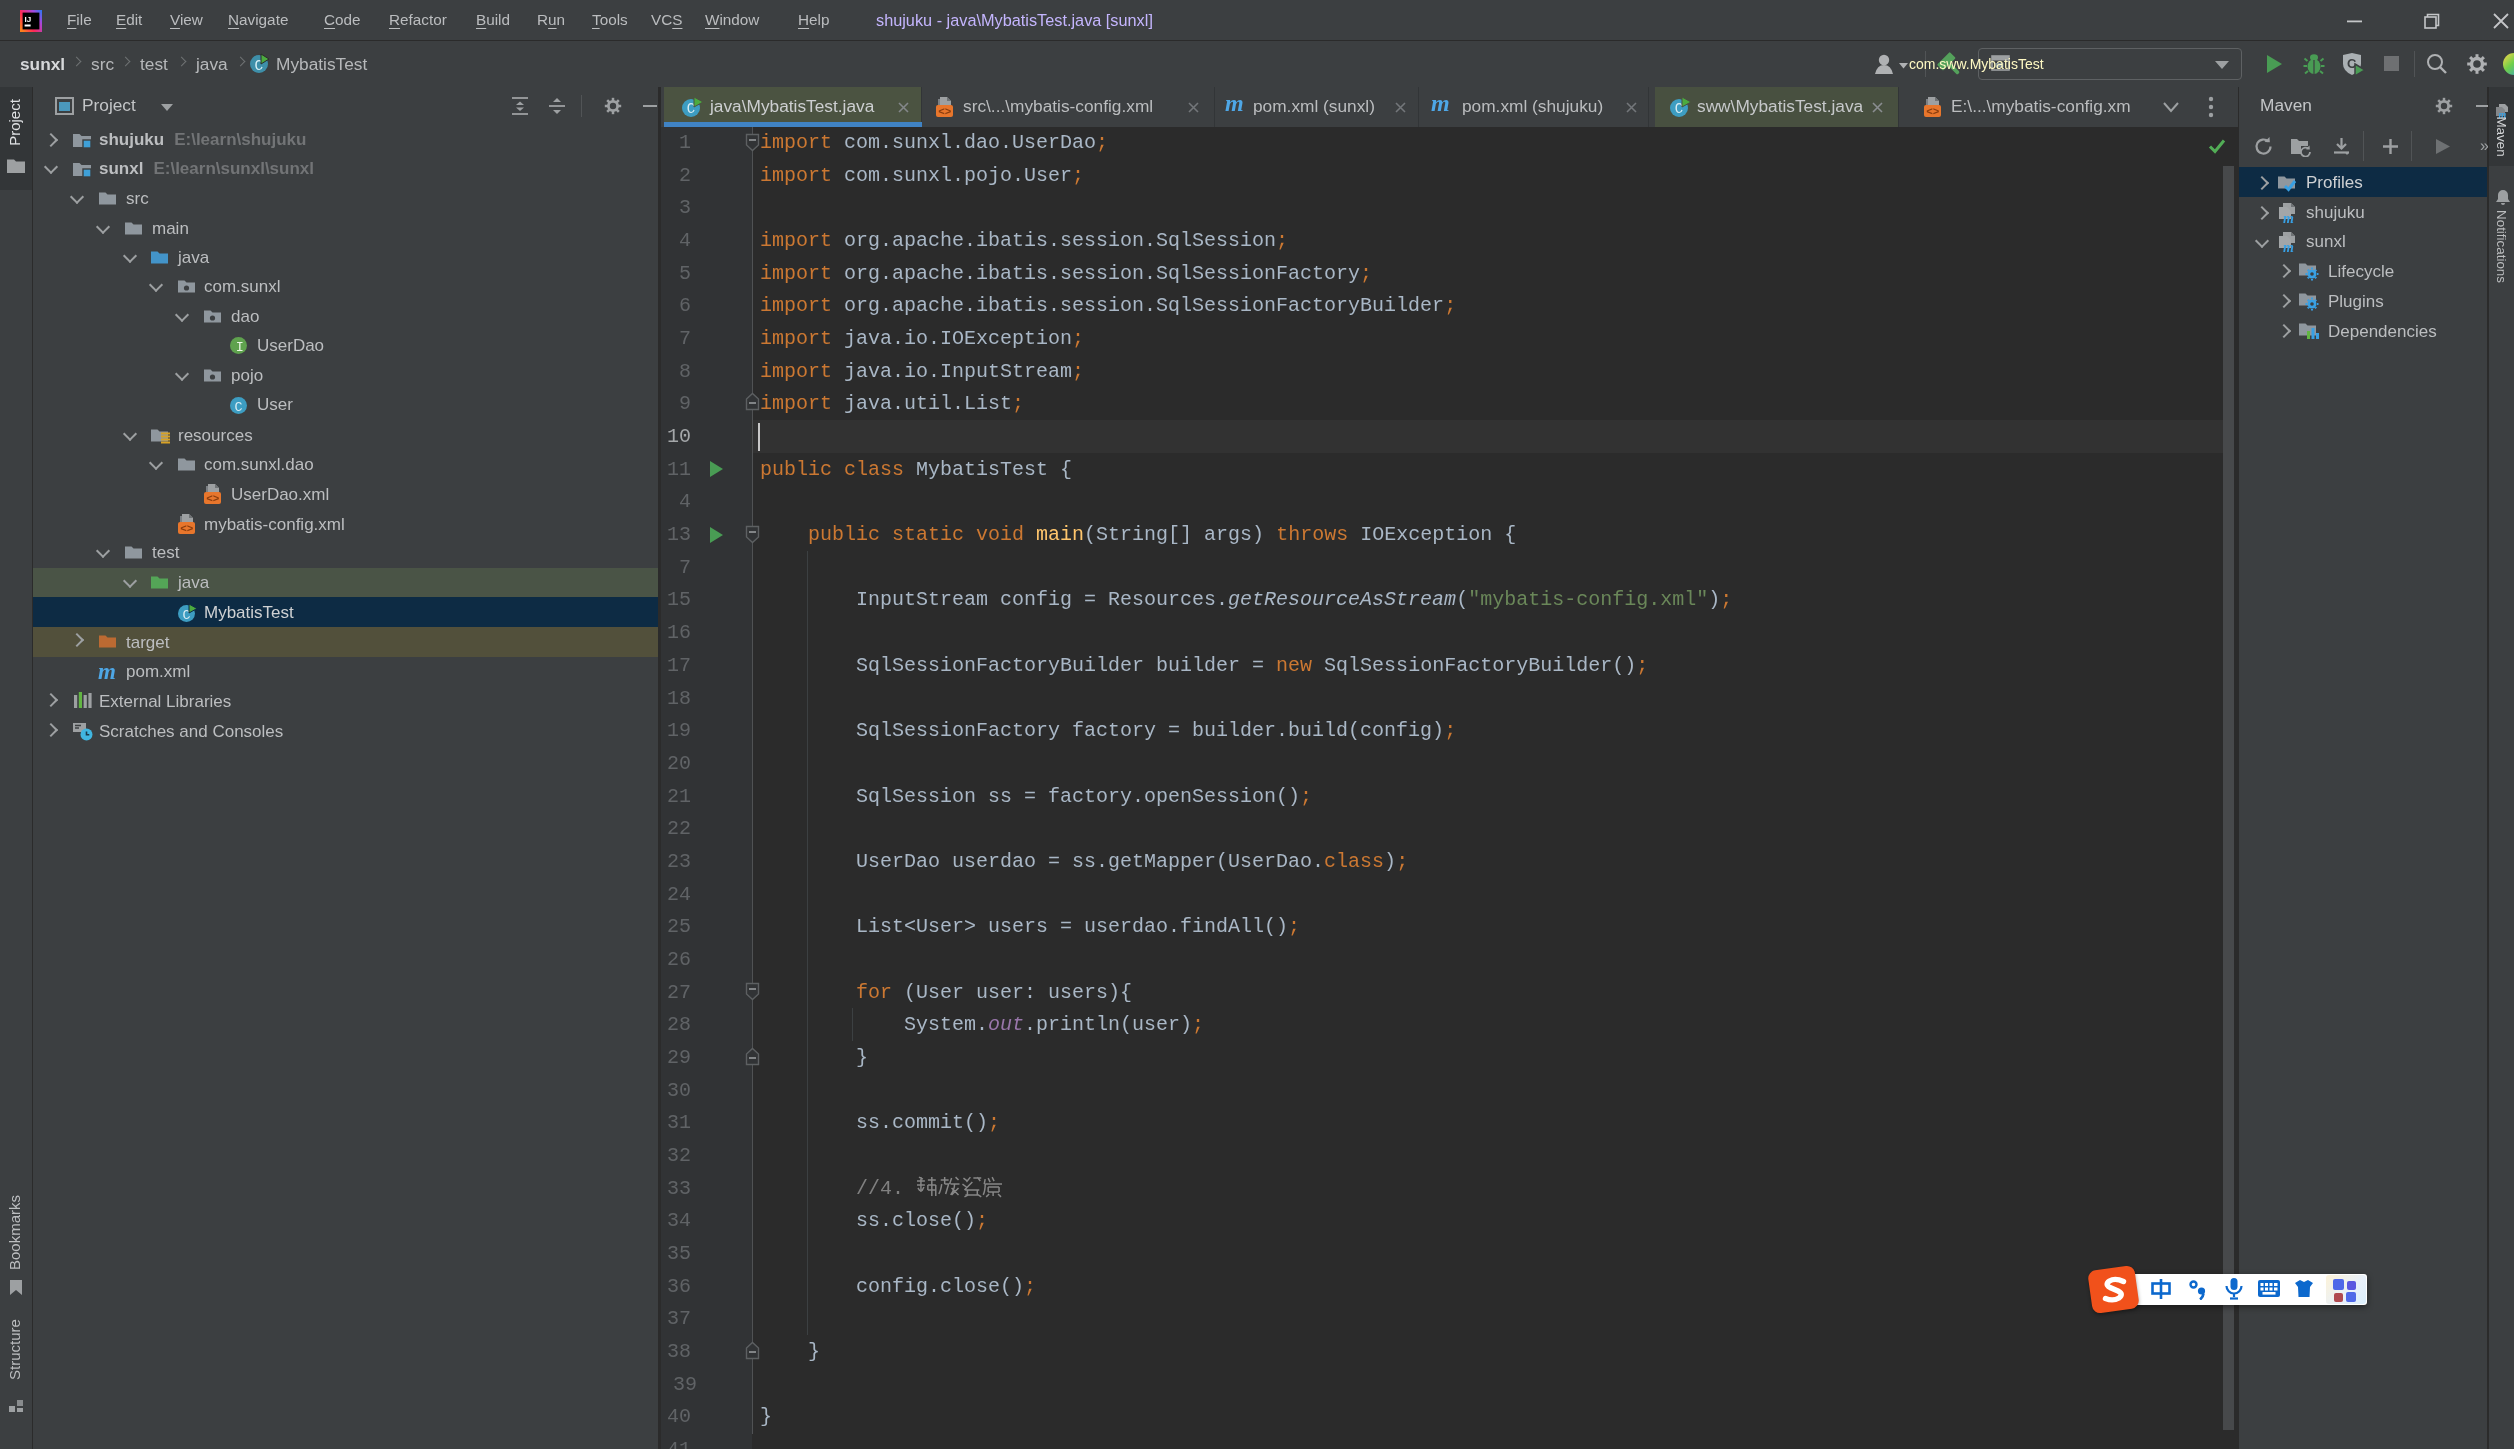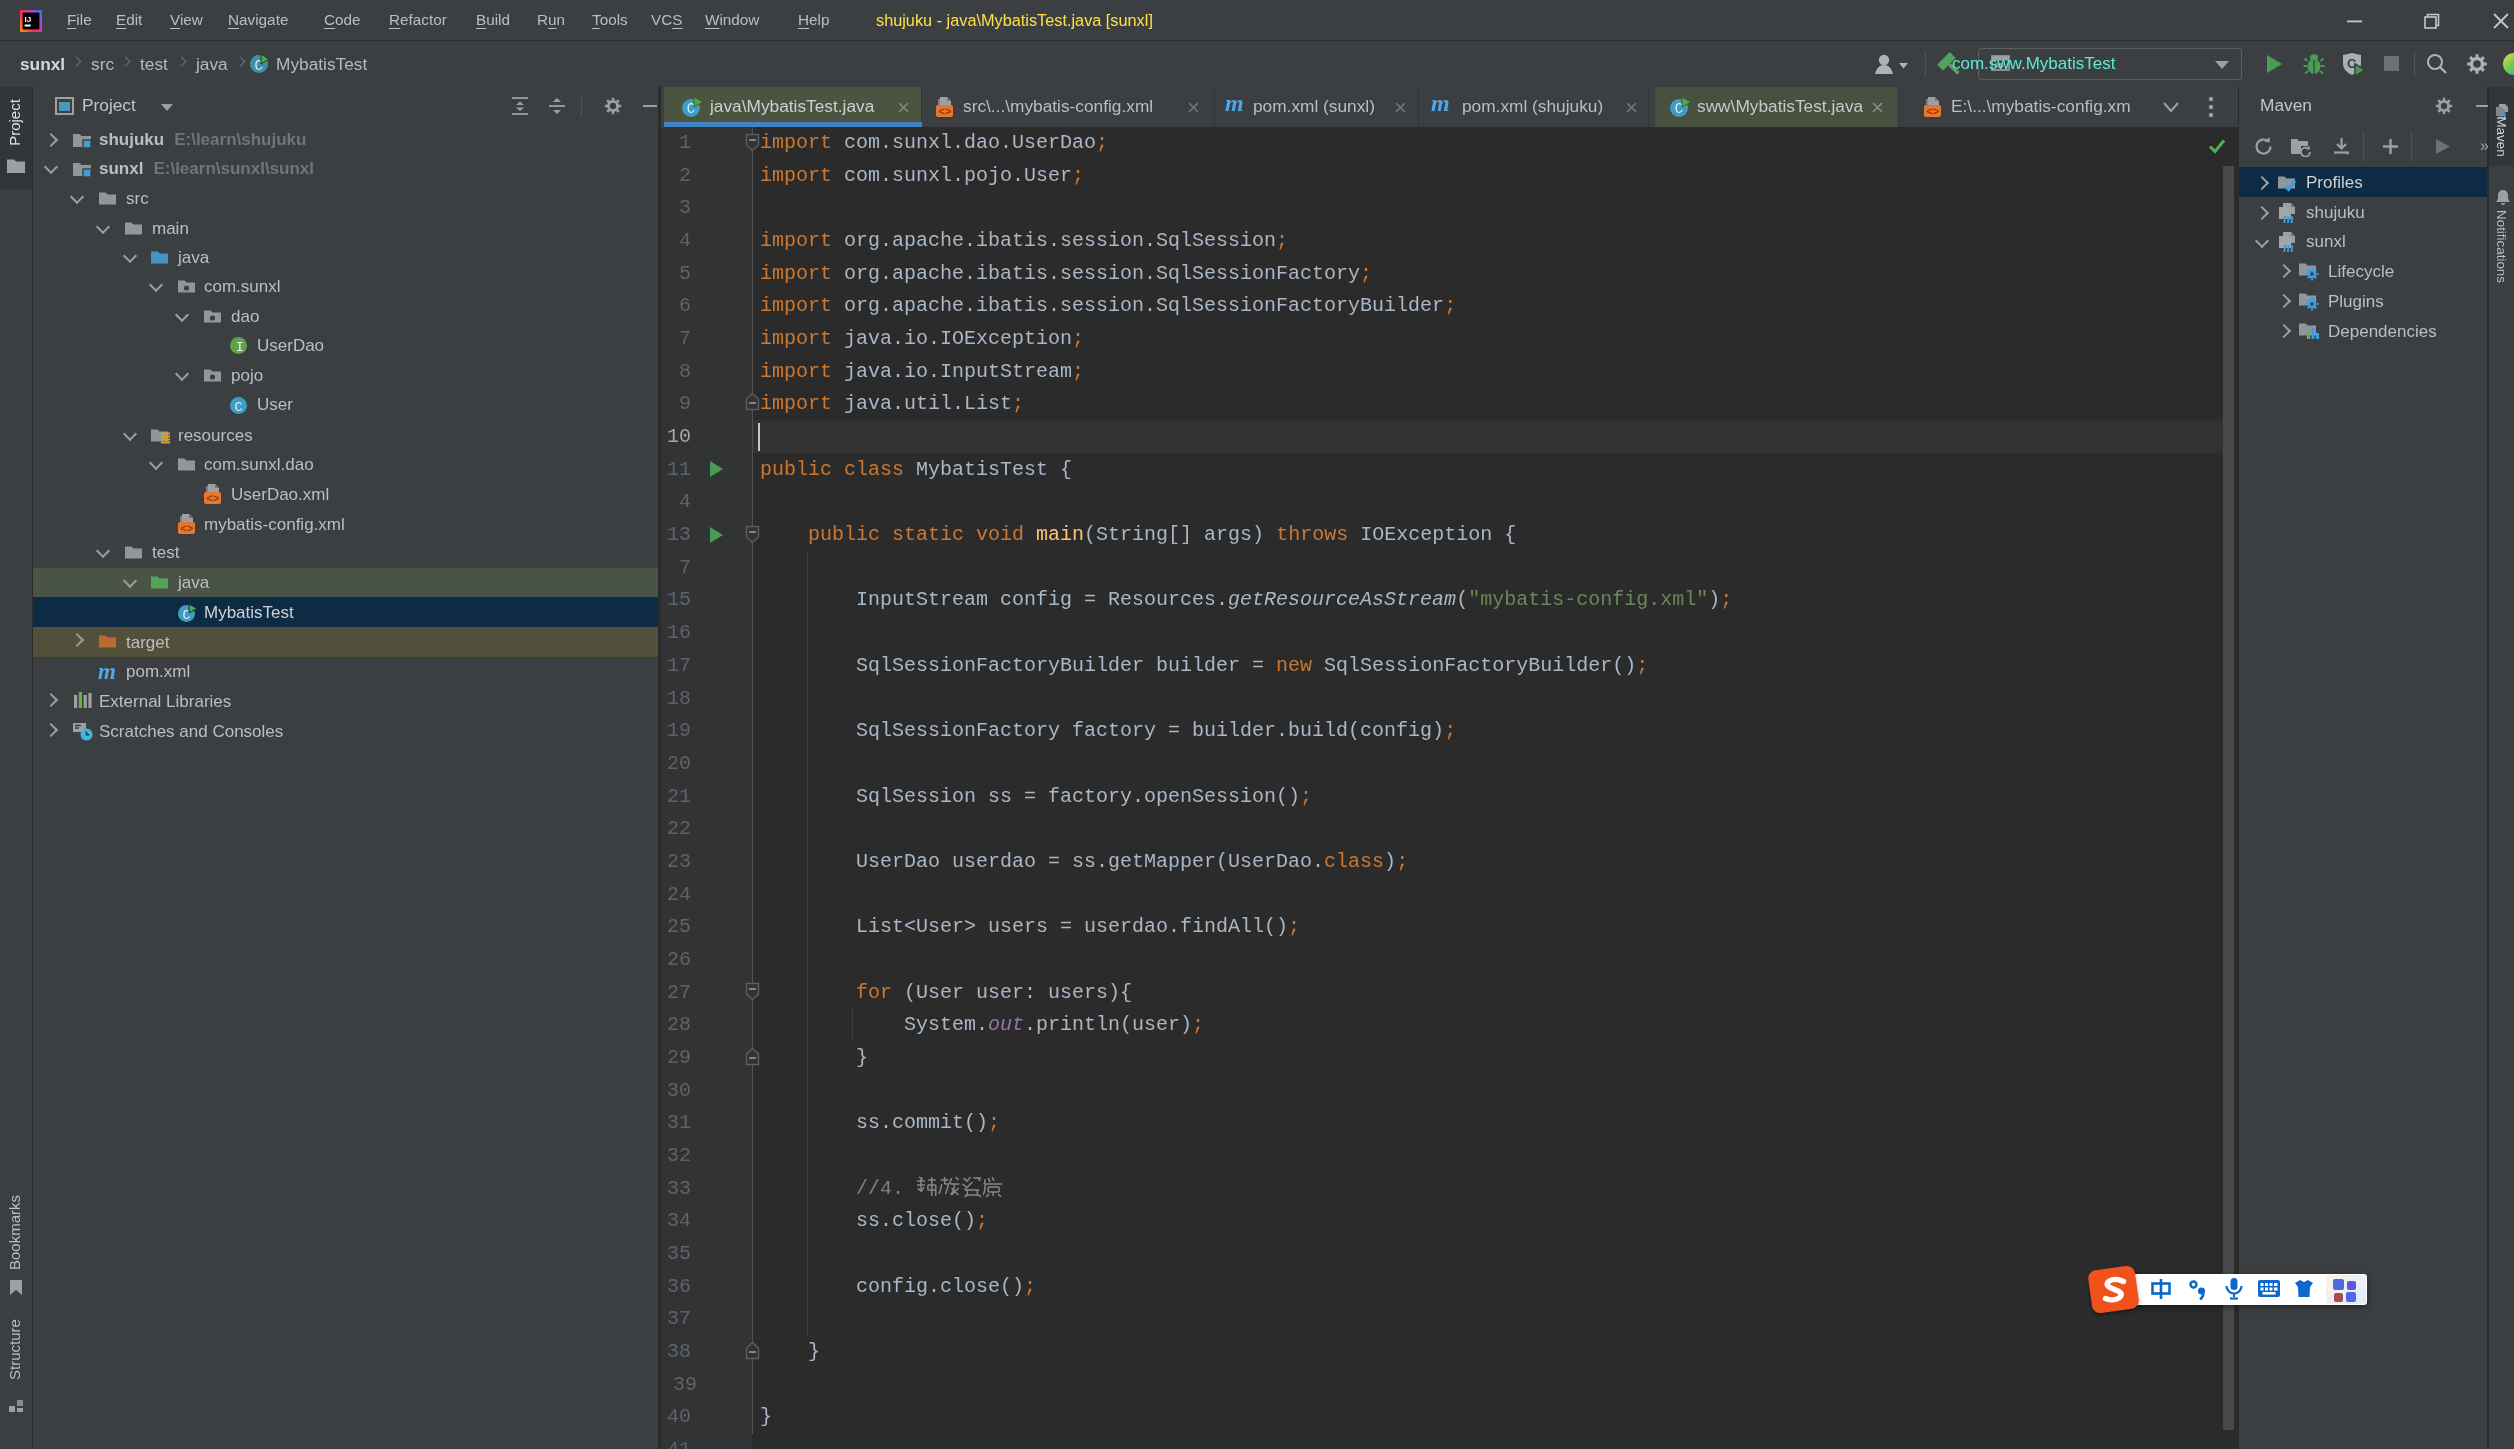--- a/index.html
+++ b/index.html
@@ -1,21 +1,21 @@
 <!DOCTYPE html>
 <html><head><meta charset="utf-8">
 <style>
 html,body{margin:0;padding:0}
 body{width:2515px;height:1449px;background:#2b2b2b;font-family:"Liberation Sans",sans-serif;overflow:hidden;position:relative}
 .a{position:absolute}
 #titlebar{left:0;top:0;width:2515px;height:40px;background:#3c3f41}
 #navbar{left:0;top:41px;width:2515px;height:46px;background:#3c3f41;border-bottom:1px solid #282b2d}
 .menu{position:absolute;top:0;height:40px;line-height:40px;color:#bbbdbf;font-size:15.3px}
 .menu u{text-decoration-thickness:1px;text-underline-offset:3px}
-#winttl{position:absolute;left:876px;top:0;height:40px;line-height:40px;color:#fde047;font-size:16.3px}
+#winttl{position:absolute;left:876px;top:0;height:40px;line-height:40px;color:#c4b5fd;font-size:16.3px}
 .crumb{position:absolute;top:0;height:46px;line-height:46px;font-size:17.3px;color:#b6b8ba}
 .csep{position:absolute;top:17px;width:6px;height:6px;border-right:1.5px solid #6f7274;border-top:1.5px solid #6f7274;transform:rotate(45deg)}
 #leftstrip{left:0;top:87px;width:32px;height:1362px;background:#3c3f41;border-right:1px solid #2b2b2b}
 .vlabel{position:absolute;color:#bbbdbf;font-size:15px;white-space:nowrap}
 #project{left:33px;top:87px;width:626px;height:1362px;background:#3c3f41}
 #psplit{left:658px;top:87px;width:3px;height:1362px;background:#2b2b2b}
 #editor{left:661px;top:87px;width:1577px;height:1362px;background:#2b2b2b}
 #tabbar{position:absolute;left:0;top:0;width:1577px;height:40px;background:#3c3f41}
 .tab{position:absolute;top:0;height:40px;display:flex;align-items:center;font-size:17.3px;color:#bbbdbf;box-sizing:border-box;border-right:1px solid #323537}
 #gutterbg{position:absolute;left:0;top:40px;width:91px;height:1323px;background:#313335}
@@ -105,21 +105,21 @@
         <rect x="6" y="6" width="18" height="8.5" rx="1"></rect>
         <rect x="13.2" y="14.5" width="3.8" height="13" rx="1.6"></rect>
       </g>
     </svg>
 <div class="a" style="left:1978px;top:7px;width:264px;height:32px;border:1px solid #5e6163;border-radius:4px;box-sizing:border-box"></div>
 <svg class="a" style="left:1991px;top:14px" width="20" height="18" viewBox="0 0 20 18">
       <rect x="1" y="1" width="17" height="14" fill="none" stroke="#9da0a2" stroke-width="1.6"></rect>
       <rect x="1" y="1" width="17" height="4.5" fill="#9da0a2"></rect>
       <rect x="4.5" y="8" width="8" height="4.5" fill="#7c8b94"></rect>
     </svg>
-<span class="crumb" style="left:1952px;font-size:17px;color:#5eead4">com.sww.MybatisTest</span>
+<span class="crumb" style="left:1909px;font-size:14px;color:#fef9c3">com.sww.MybatisTest</span>
 <svg class="a" style="left:2213px;top:19px" width="18" height="10" viewBox="0 0 18 10">
       <path d="M2 1 L9 9 L16 1 Z" fill="#9da0a2"></path>
     </svg>
 <svg class="a" style="left:2263px;top:12px" width="22" height="22" viewBox="0 0 22 22">
       <path d="M4 2 L19 11 L4 20 Z" fill="#499c54"></path>
     </svg>
 <svg class="a" style="left:2302px;top:11px" width="24" height="24" viewBox="0 0 24 24">
       <ellipse cx="12" cy="14.5" rx="6.5" ry="7.5" fill="#499c54"></ellipse>
       <ellipse cx="12" cy="5.5" rx="4" ry="3.2" fill="#499c54"></ellipse>
       <g stroke="#499c54" stroke-width="2" fill="none">

